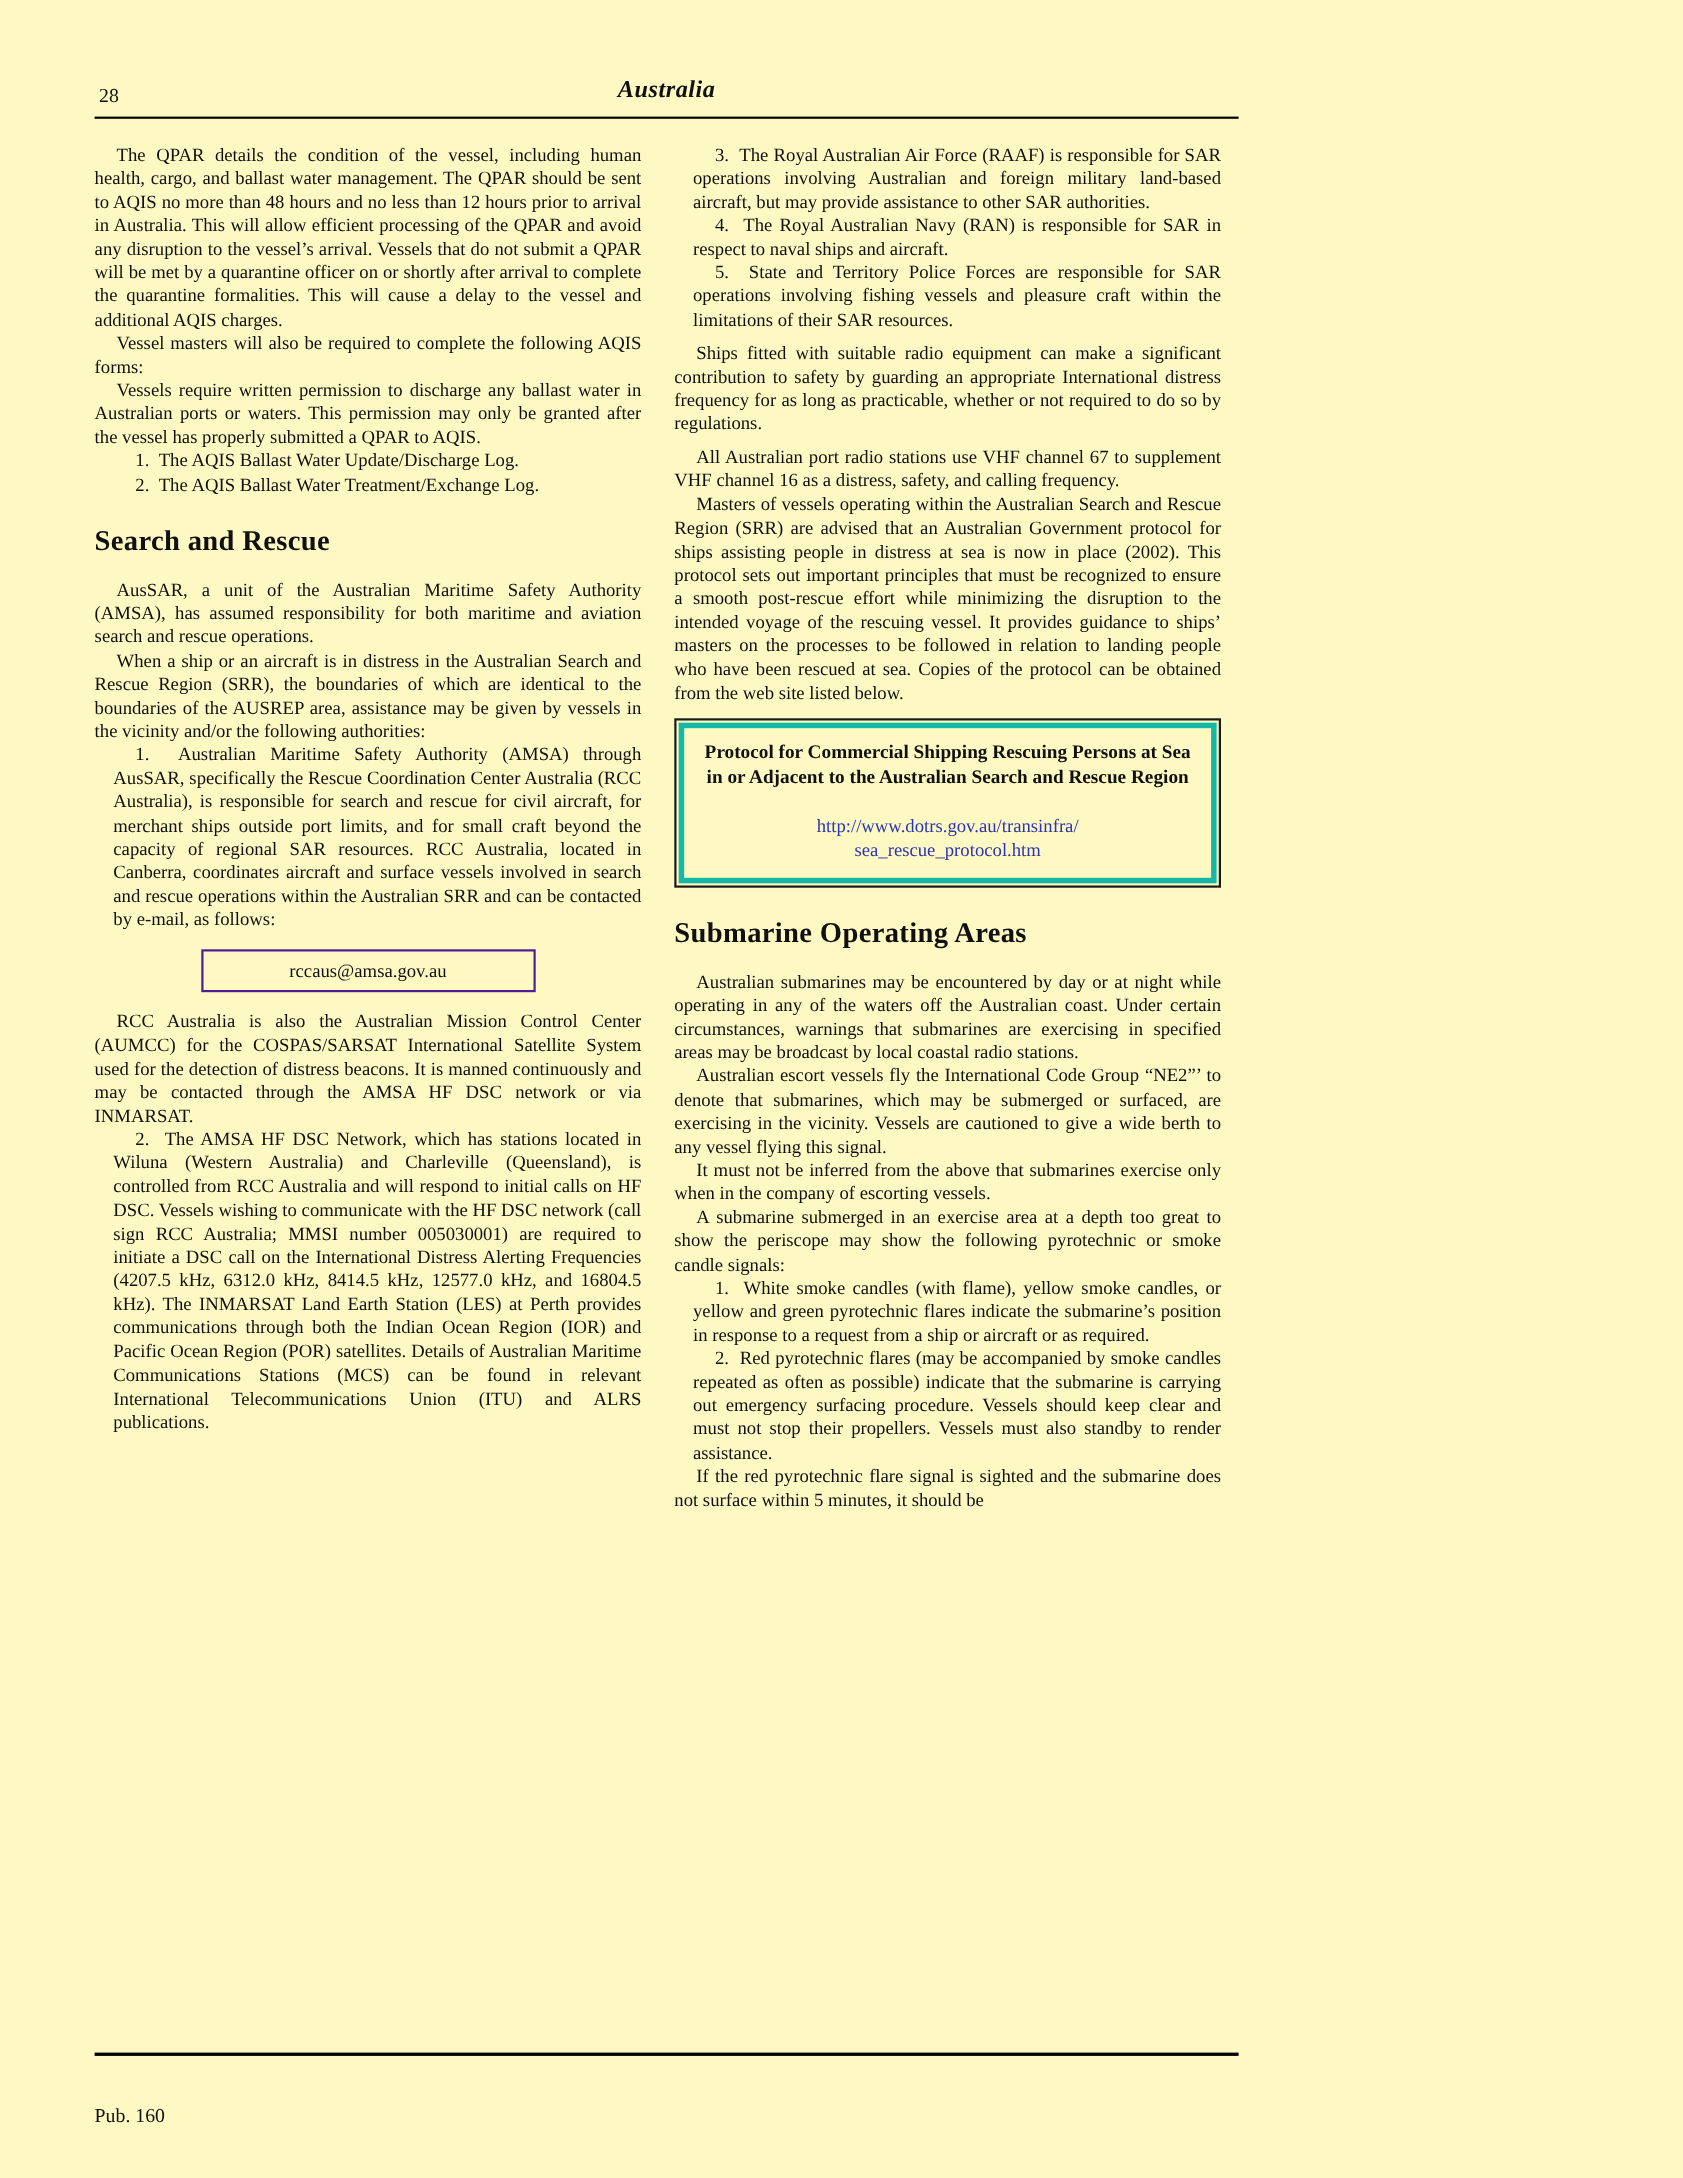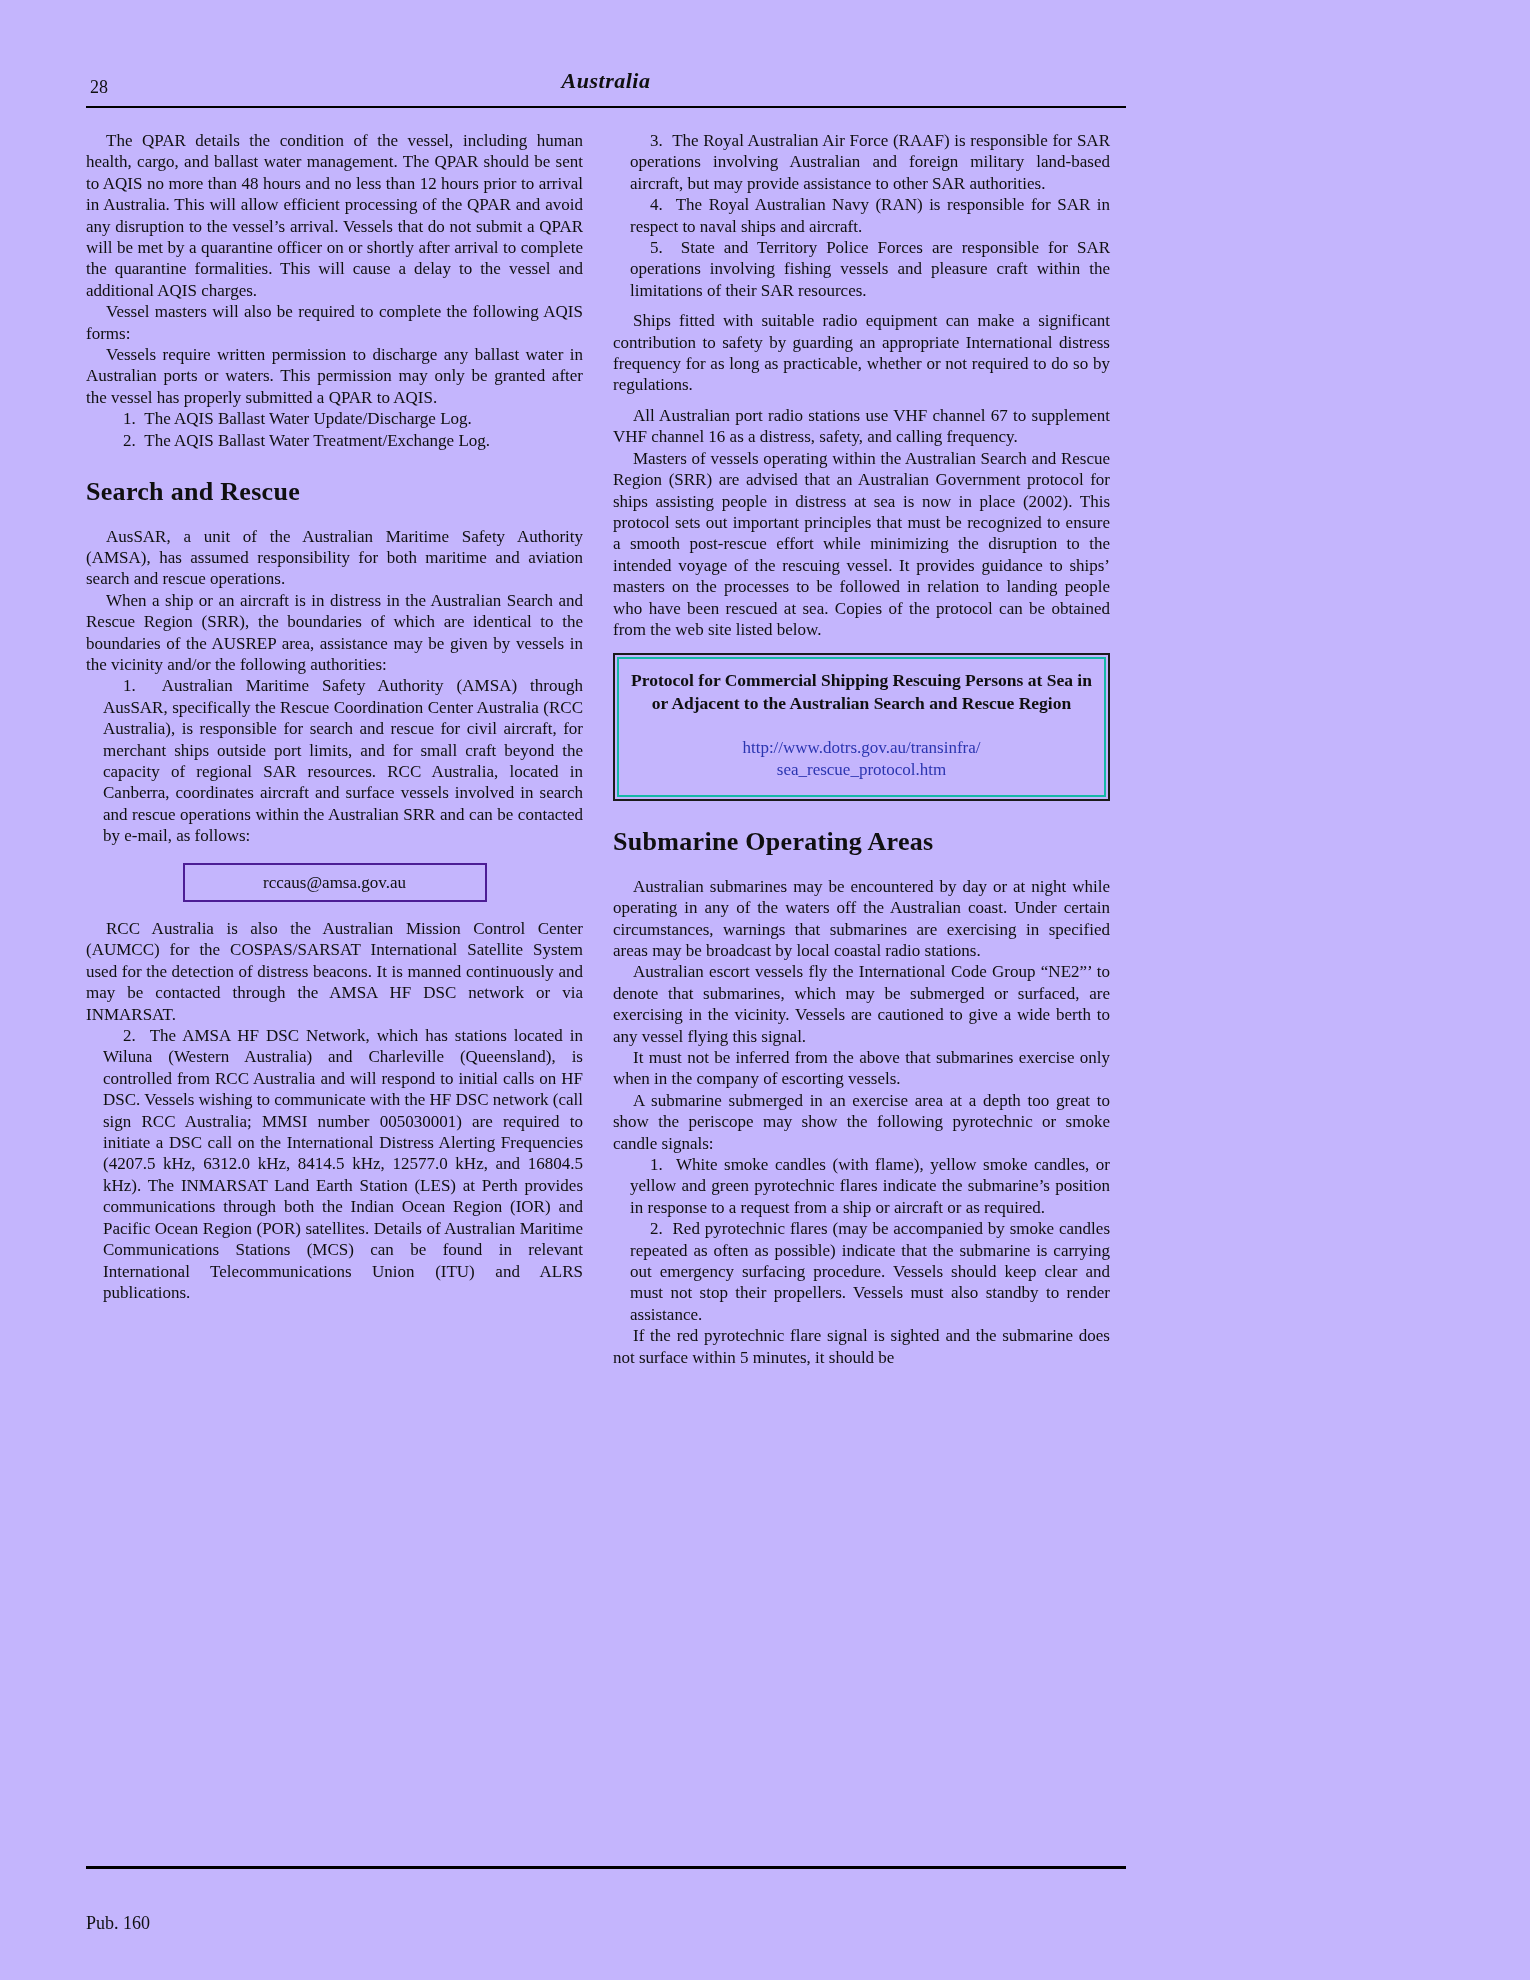--- a/index.html
+++ b/index.html
@@ -1,20 +1,20 @@
 <!DOCTYPE html>
 <html style="--link-color: #2b35b0;"><head>
 <meta charset="utf-8">
 <style>
   html, body { margin: 0; padding: 0; background: #ffffff; }
   .page {
     position: relative;
     width: 1530px;
     height: 1980px;
-    background: #c4b5fd;
+    background: #fef9c3;
     overflow: hidden;
     font-family: "Liberation Serif", "DejaVu Serif", serif;
     color: #101010;
   }
   .content {
     position: absolute;
     left: 86px;
     top: 58px;
     width: 1040px;
   }
@@ -52,21 +52,21 @@
     padding: 7px 4px;
     text-align: center;
     font-size: 17px;
   }
   .protocol-box-outer {
     border: 2px solid #1a1a1a;
     padding: 2px;
     margin: 13px 0 8px 0;
   }
   .protocol-box-inner {
-    border: 2px solid #14b8a6;
+    border: 5px solid #14b8a6;
     padding: 10px 10px 14px 10px;
     text-align: center;
   }
   .protocol-title {
     font-weight: bold;
     font-size: 17.5px;
     line-height: 23px;
   }
   .protocol-url {
     margin-top: 22px;

